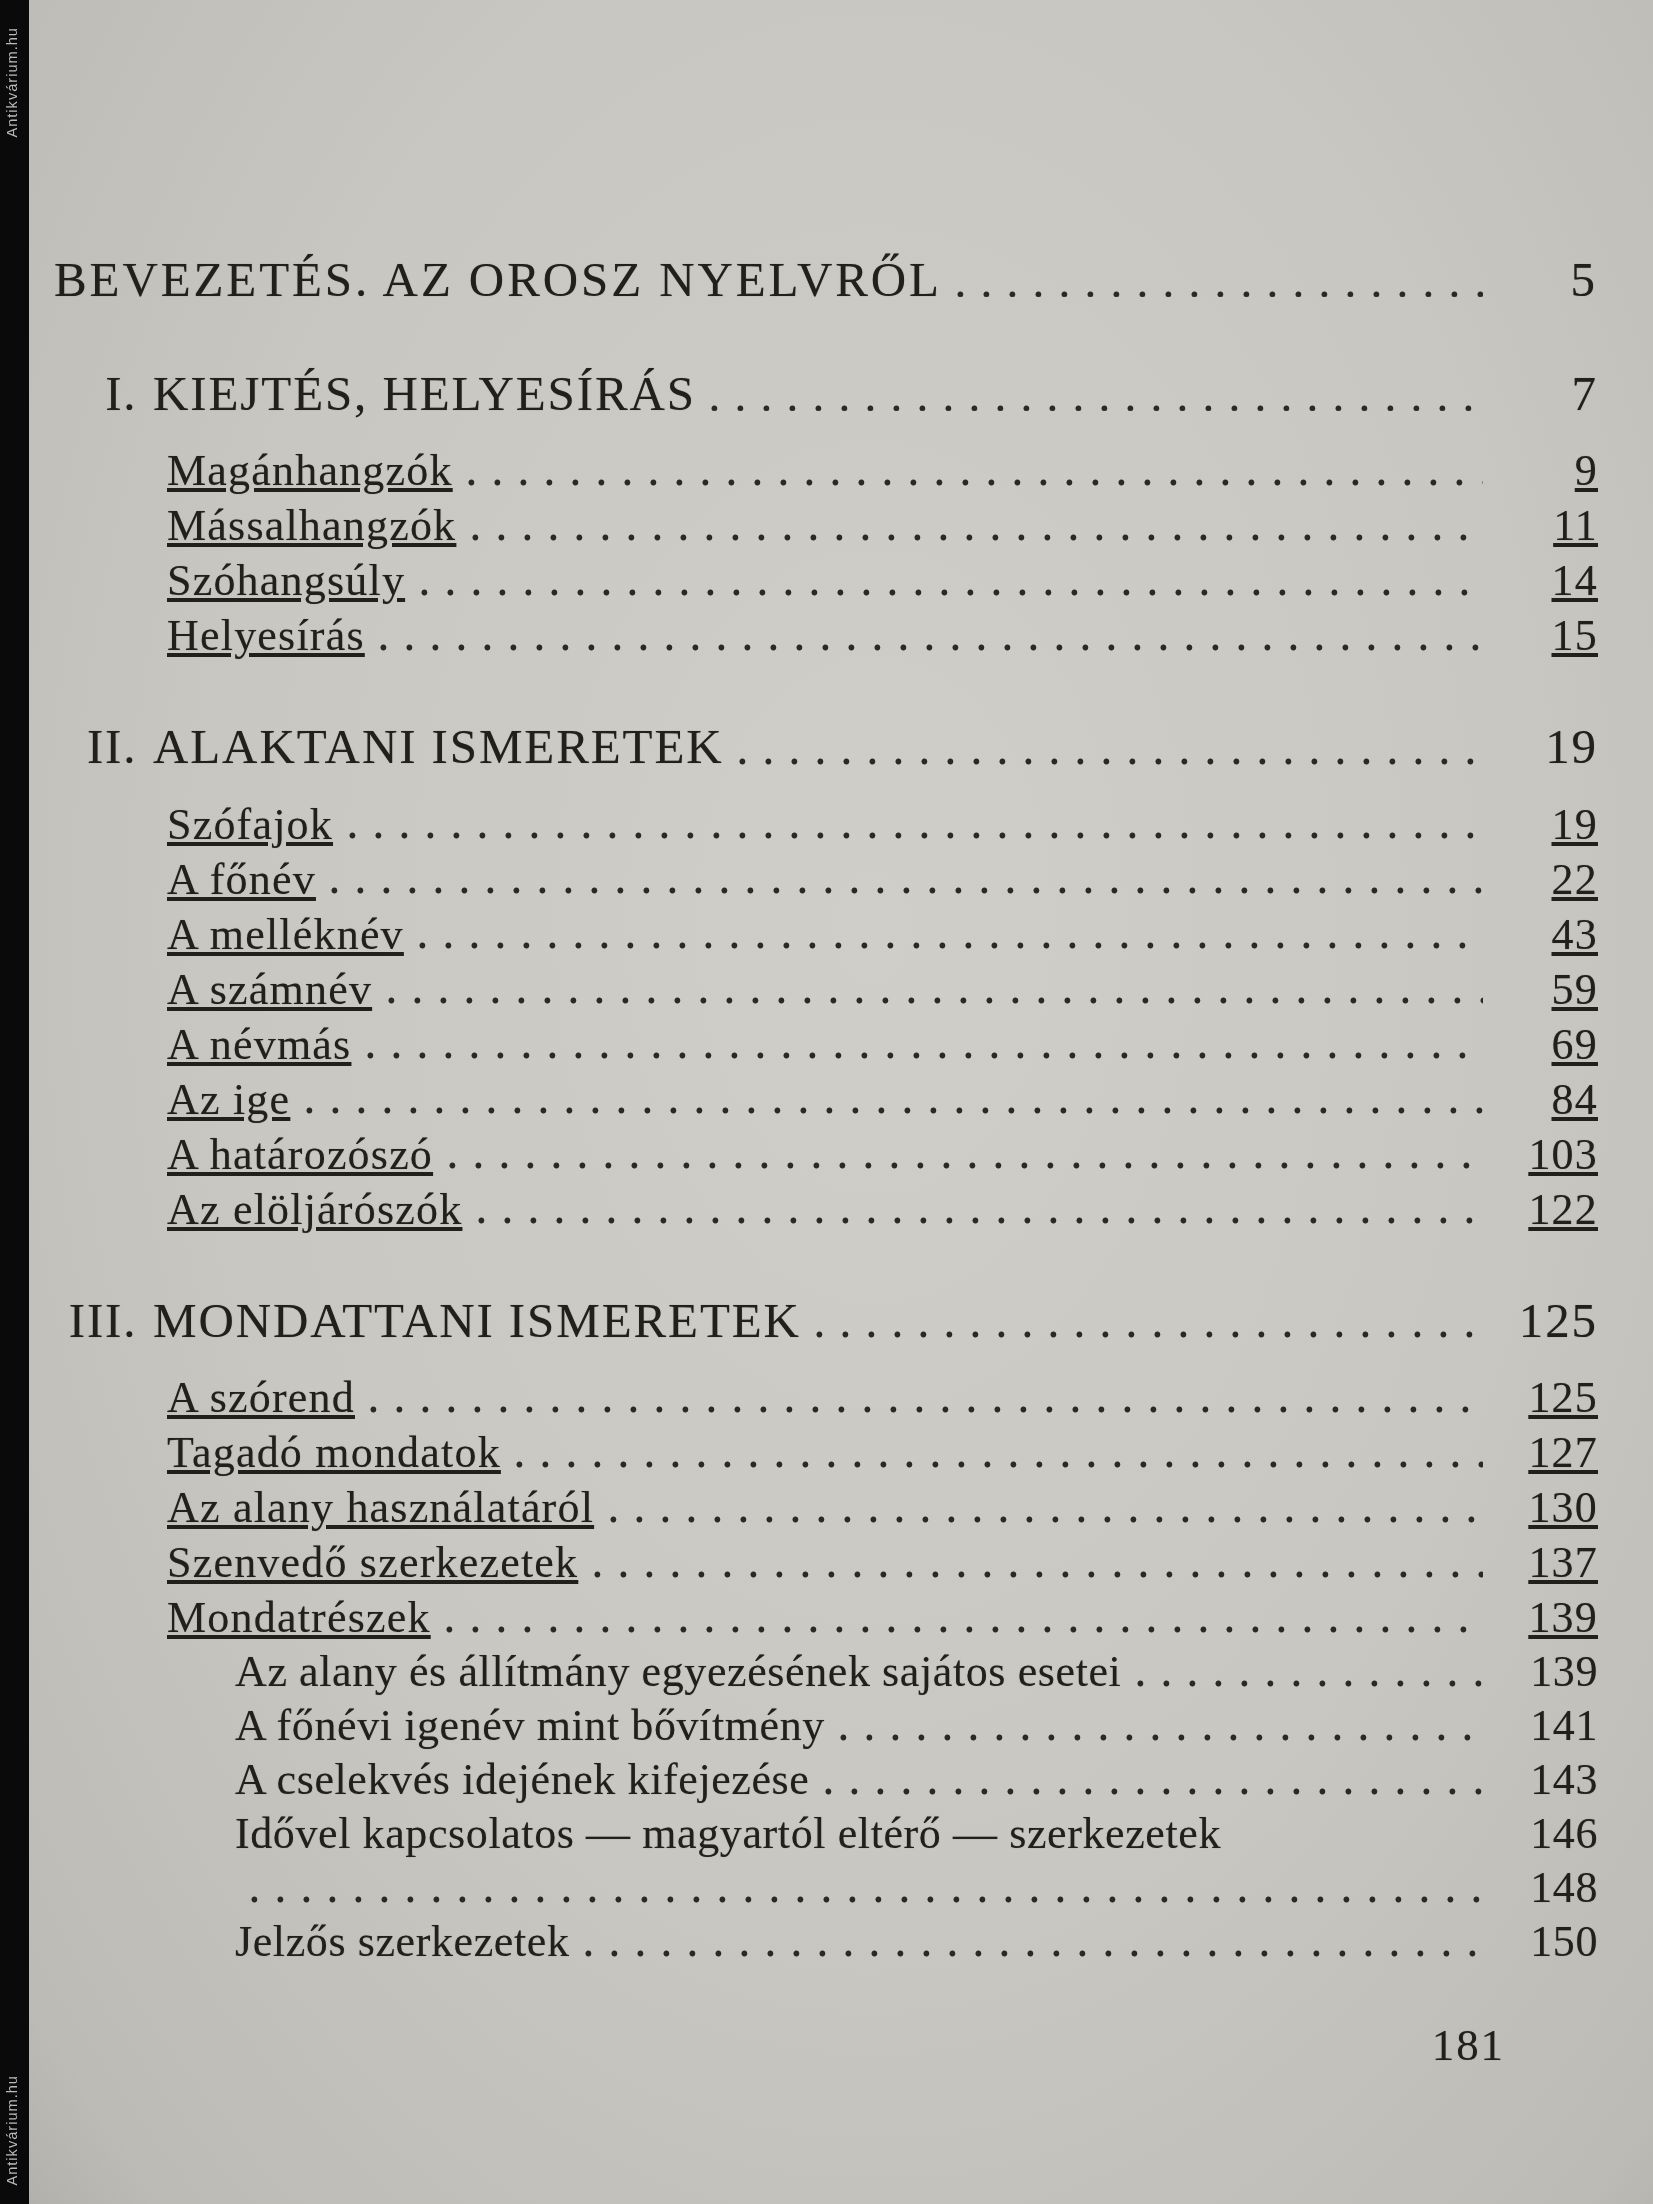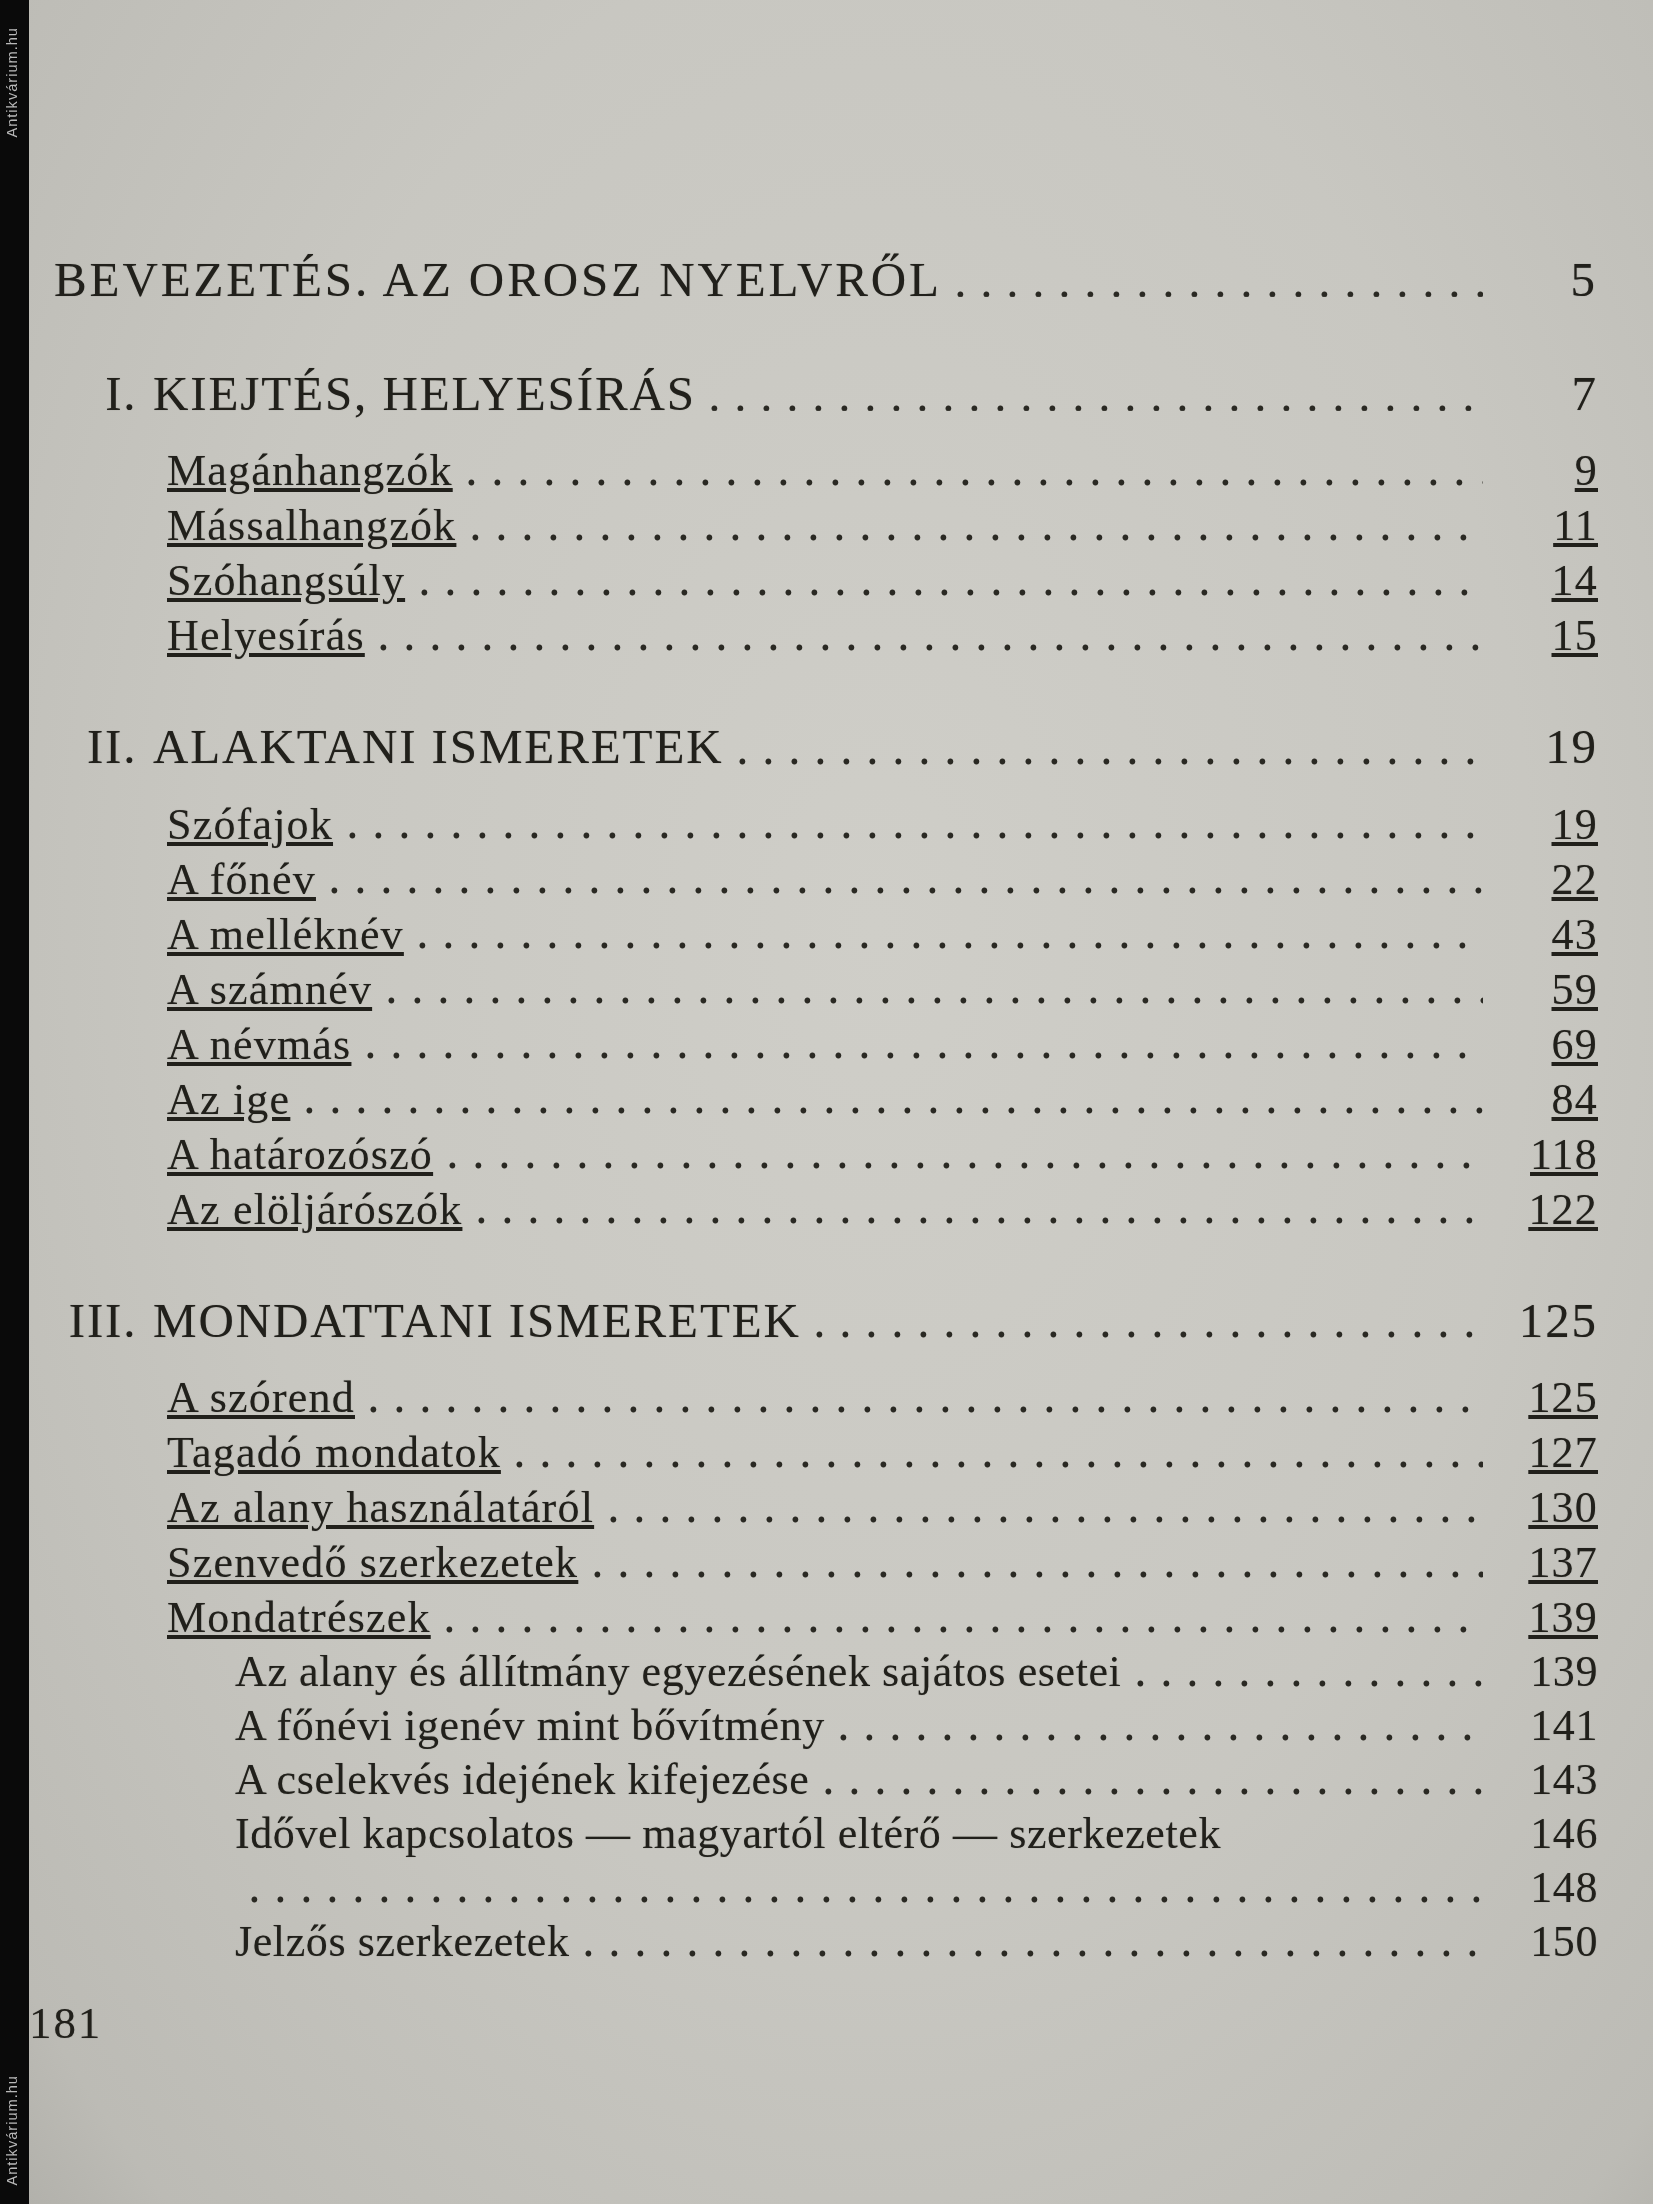--- a/index.html
+++ b/index.html
@@ -107,22 +107,23 @@
     text-decoration: underline;
   }
   .level-subsection {
     font-size: 44px;
     letter-spacing: 0.6px;
     padding-left: 206px;
     line-height: 54px;
   }
 
   .page-footer {
-    margin-top: 28px;
+    margin-top: 50px;
     padding-right: 93px;
+    text-align: right;
     font-size: 45px;
     letter-spacing: 1.9px;
   }
 </style>
 </head>
 <body>
 
 <div class="scan-wrap">
 
   <div class="binding-strip">
@@ -195,21 +196,21 @@
           <span class="page-num">69</span>
         </div>
         <div class="row level-section">
           <span class="label">Az ige</span>
           <span class="leader"></span>
           <span class="page-num">84</span>
         </div>
         <div class="row level-section">
           <span class="label">A határozószó</span>
           <span class="leader"></span>
-          <span class="page-num">118</span>
+          <span class="page-num">103</span>
         </div>
         <div class="row level-section">
           <span class="label">Az elöljárószók</span>
           <span class="leader"></span>
           <span class="page-num">122</span>
         </div>
         <div class="row level-chapter">
           <span class="numeral">III.</span>
           <span class="label">MONDATTANI ISMERETEK</span>
           <span class="leader"></span>

